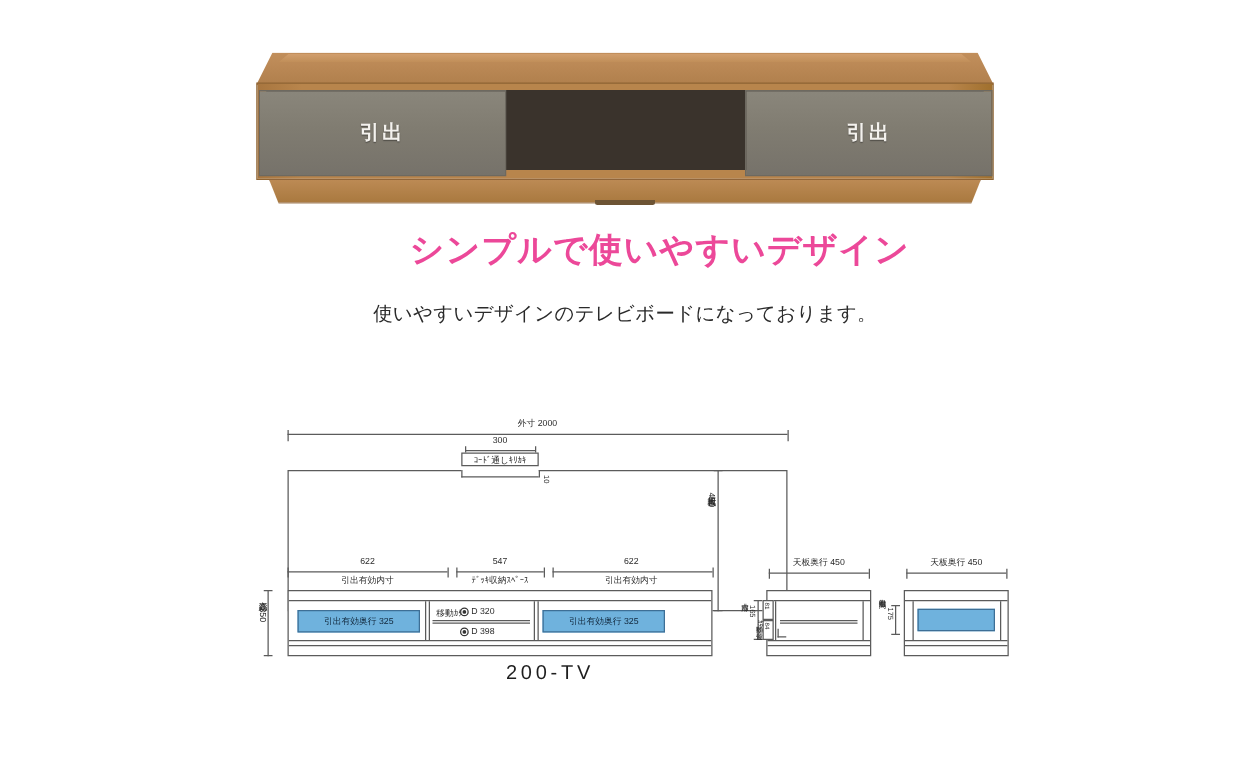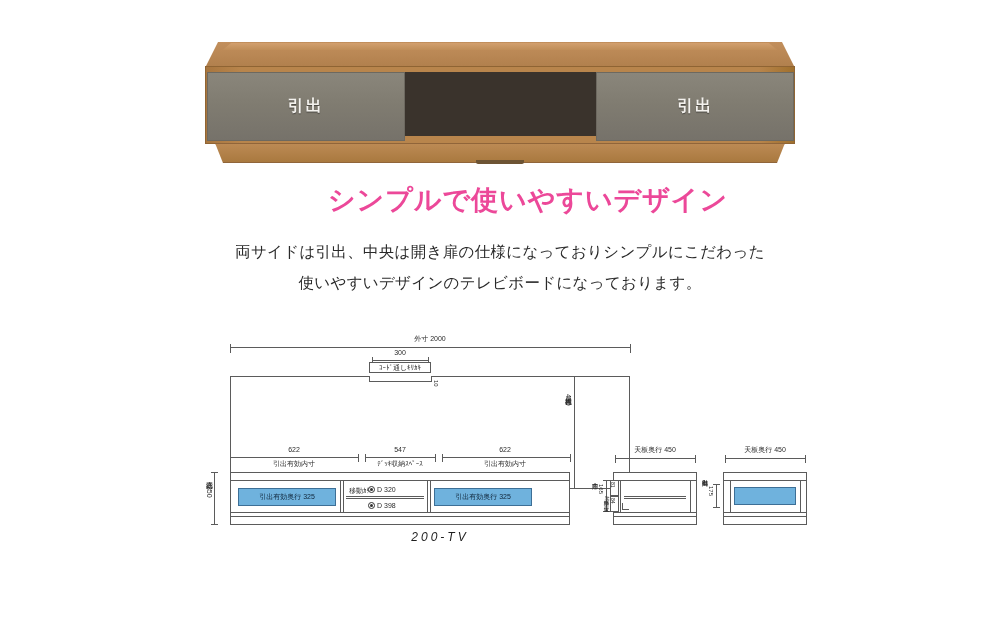--- a/index.html
+++ b/index.html
@@ -82,21 +82,21 @@
   }
   .tick{position:absolute;width:1px;height:7px;background:#5b5b5b;}
   .tickh{position:absolute;height:1px;width:7px;background:#5b5b5b;}
   .blue{
     position:absolute;background:#6fb2dd;border:1px solid #3d6f96;box-sizing:border-box;
     display:flex;align-items:center;justify-content:center;
   }
   .blue span{font-size:7px;color:#10263a;white-space:nowrap;}
   .modelname{
     position:absolute;left:140px;top:210px;width:200px;text-align:center;
-    font-size:12px;letter-spacing:3px;color:#1e1e1e;font-style:italic;
+    font-size:16px;letter-spacing:3px;color:#1e1e1e;
   }
   .sizeword{
     position:absolute;left:0;top:570px;width:1000px;text-align:center;
     font-size:25px;color:#1e1e1e;letter-spacing:.5px;
   }
   .knob{
     position:absolute;width:7px;height:7px;border-radius:50%;
     background:#fff;border:1px solid #333;box-sizing:border-box;
   }
   .knob::after{
@@ -121,21 +121,20 @@
       <div class="door d3">
         <span class="door-label">引出</span>
       </div>
     </div>
     <div class="cab-base"></div>
     <div class="cab-foot"></div>
   </div>
 
   <div class="headline">シンプルで使いやすいデザイン</div>
   <div class="desc">
-    <div>両サイドは引出、中央は開き扉の仕様になっておりシンプルにこだわった</div>
     <div>使いやすいデザインのテレビボードになっております。</div>
   </div>
 
   <div class="drawing">
 
     <div class="dimtxt c" style="left:230px;top:14px;">外寸 2000</div>
     <div class="ln h" style="left:30px;top:27px;width:400px;"></div>
     <div class="tick" style="left:30px;top:24px;height:9px;"></div>
     <div class="tick" style="left:430px;top:24px;height:9px;"></div>
 

